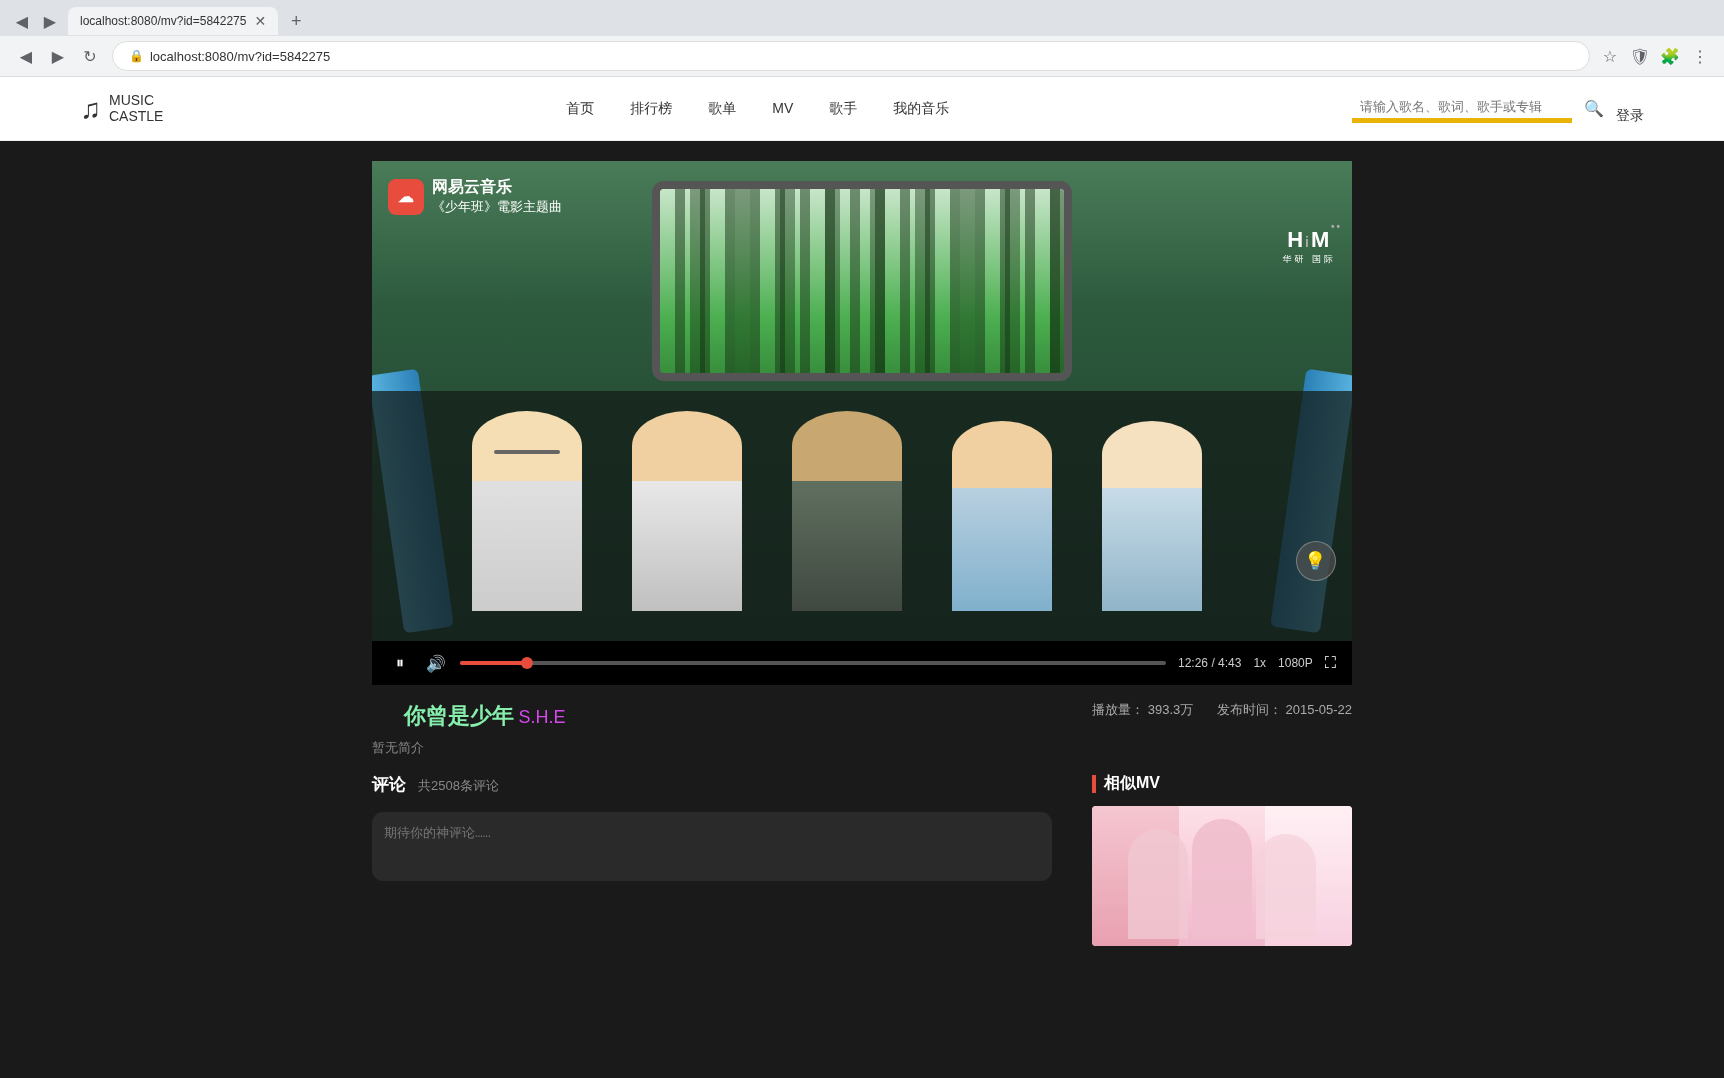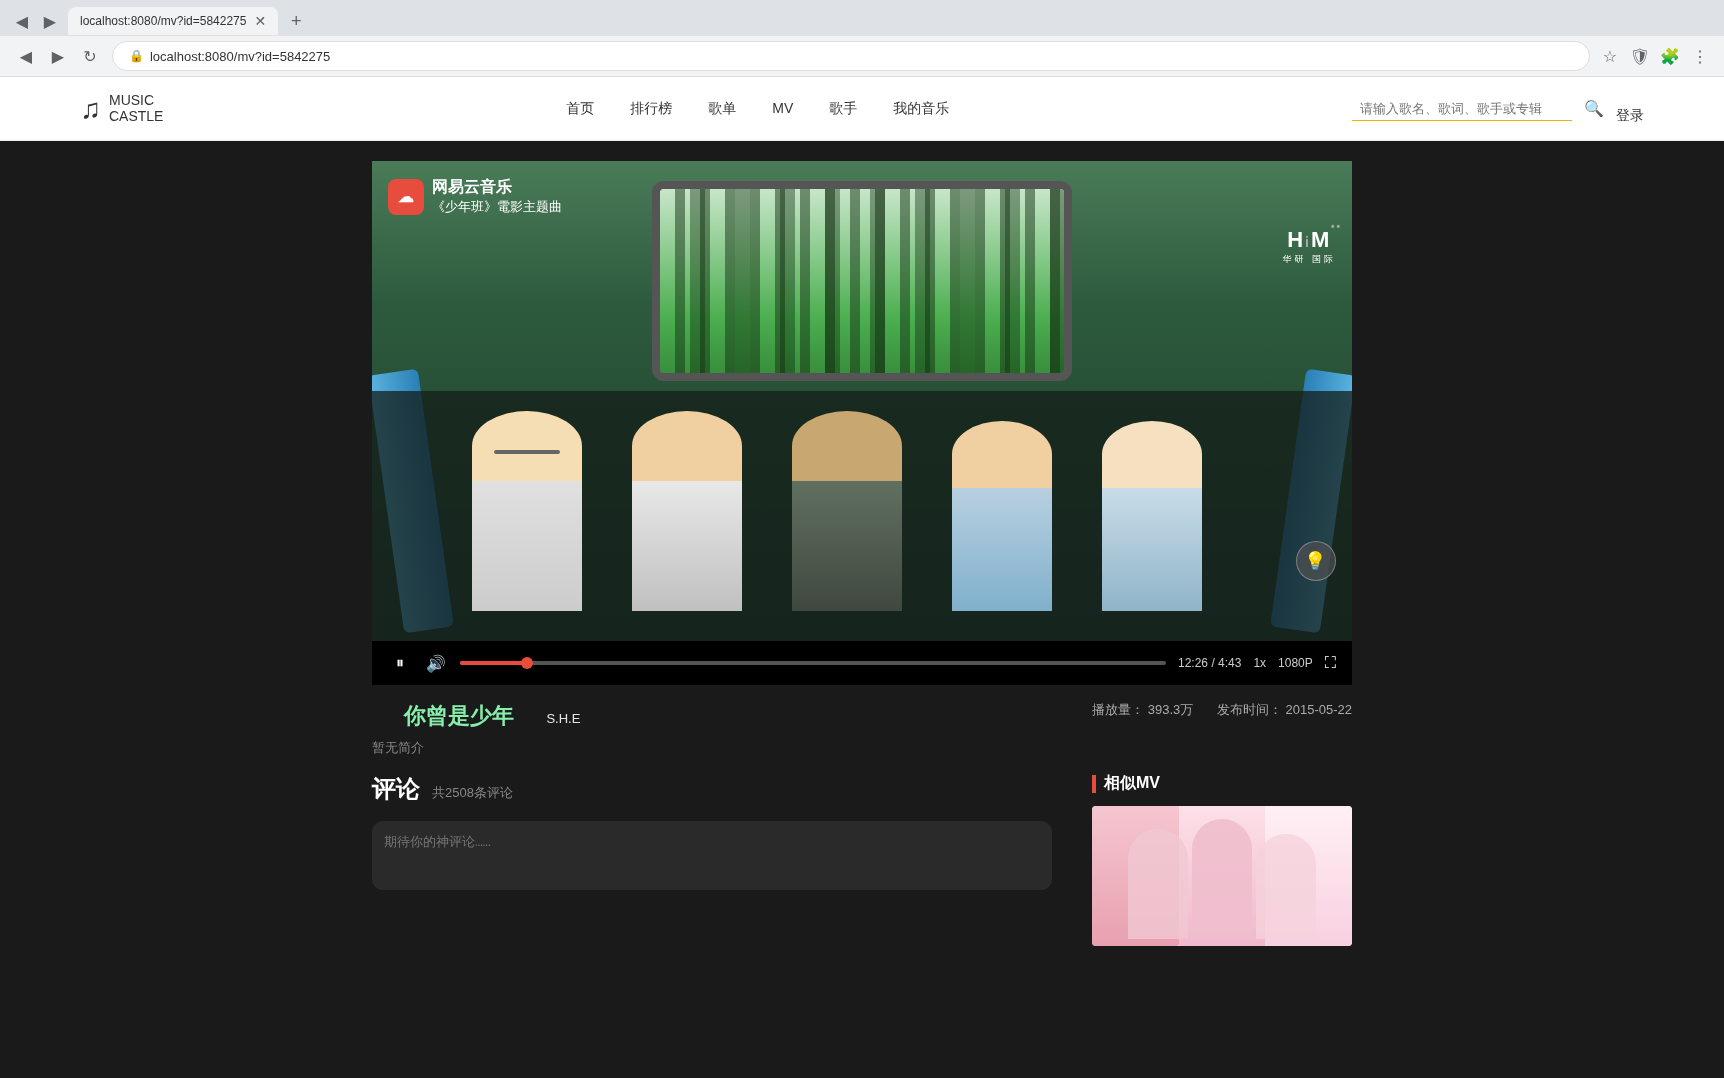--- a/index.html
+++ b/index.html
@@ -124,21 +124,21 @@
       color: #333;
       cursor: pointer;
       text-decoration: none;
     }
     .header-right {
       display: flex; align-items: center; gap: 12px;
     }
     .search-input {
       width: 220px;
       border: none;
-      border-bottom: 1px solid #eab308;
+      border-bottom: 5px solid #eab308;
       padding: 4px 8px;
       font-size: 13px;
       color: #999;
       background: none;
       outline: none;
     }
     .search-icon-btn {
       background: none; border: none; cursor: pointer;
       font-size: 16px; color: #666;
     }
@@ -272,41 +272,41 @@
     }
     .song-title-area { }
     .song-title {
       font-size: 22px;
       font-weight: bold;
       color: #86efac;
       display: inline;
       margin-left: 32px;
     }
     .song-artist {
-      font-size: 13px;
-      color: #e5e5e5;
-      margin-left: 28px;
+      font-size: 18px;
+      color: #d946ef;
+      margin-left: 0;
     }
     .song-desc {
       font-size: 13px;
       color: #888;
       margin-top: 8px;
     }
     .song-meta {
       font-size: 13px;
       color: #aaa;
       text-align: right;
     }
     .meta-item { margin-left: 20px; }
 
     .comments-header {
       display: flex; align-items: baseline; gap: 12px;
       color: white; margin-bottom: 16px;
     }
-    .comments-title { font-size: 24px; font-weight: bold; }
+    .comments-title { font-size: 17px; font-weight: bold; }
     .comments-count { font-size: 13px; color: #888; }
     .comment-input-area {
       width: 100%;
       background: #2a2a2a;
       border: none;
       padding: 12px;
       color: #aaa;
       font-size: 13px;
       font-family: Liberation Mono, monospace;
       resize: none;

